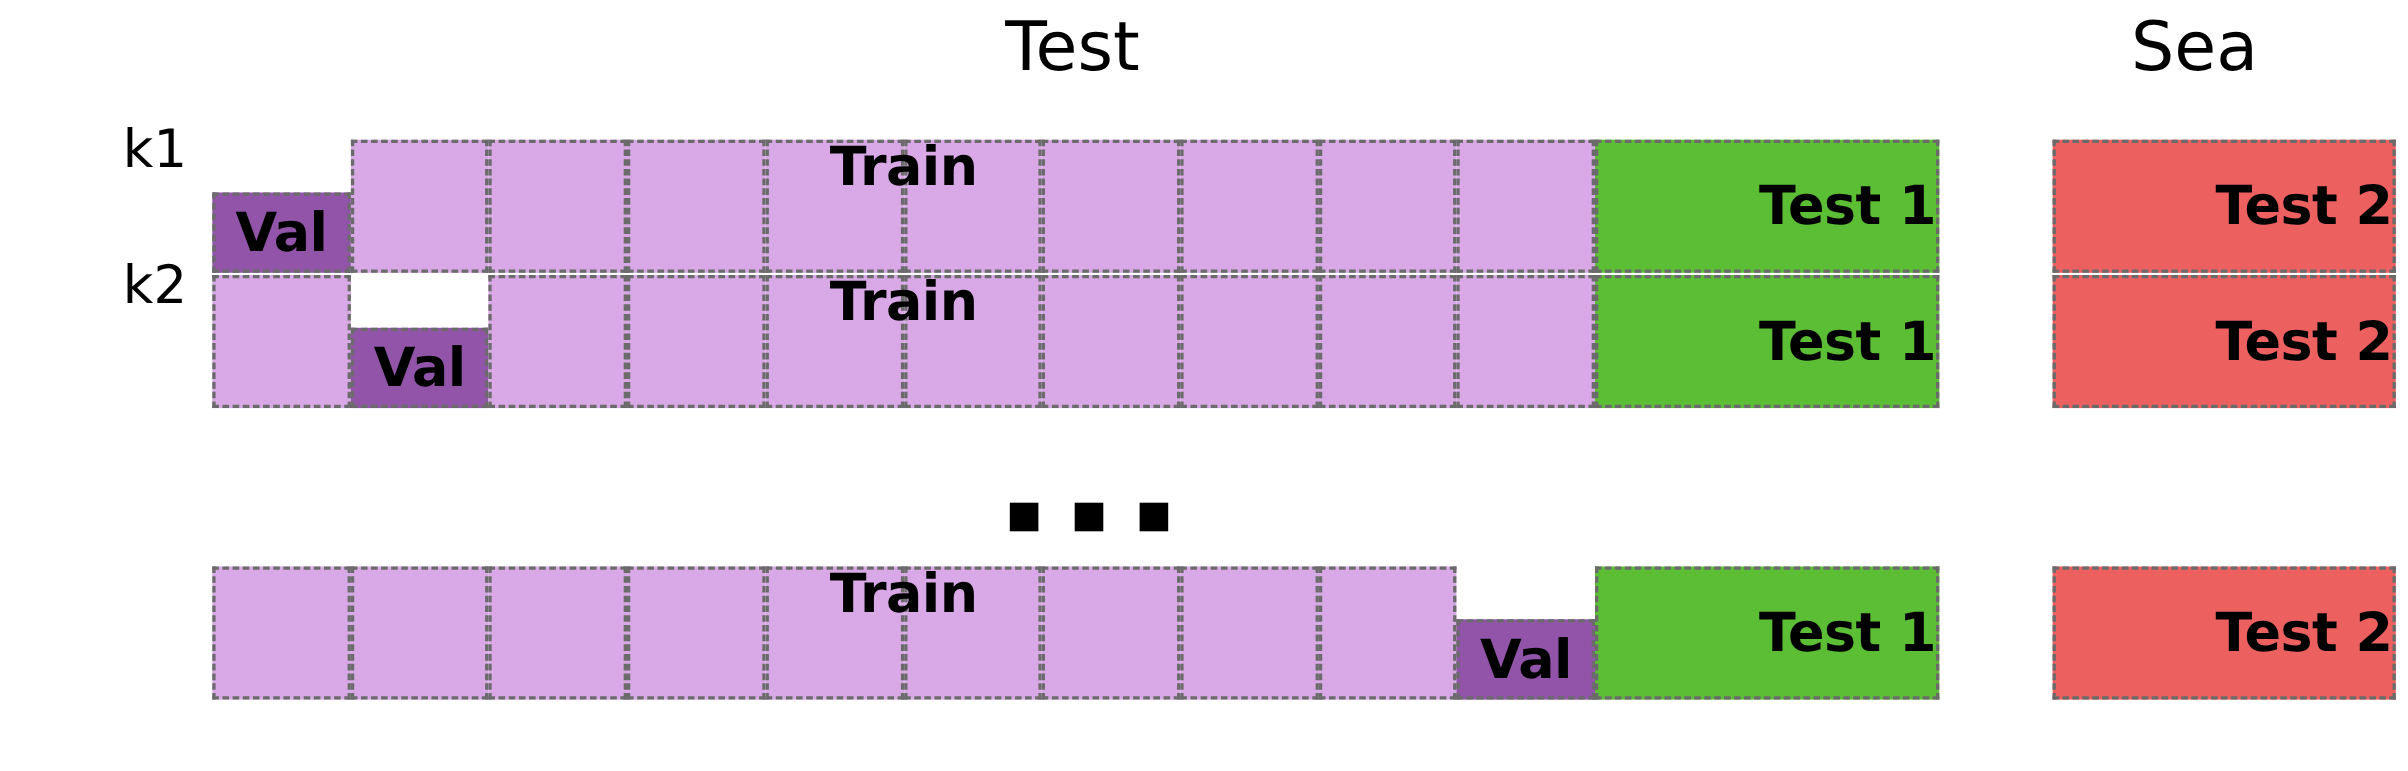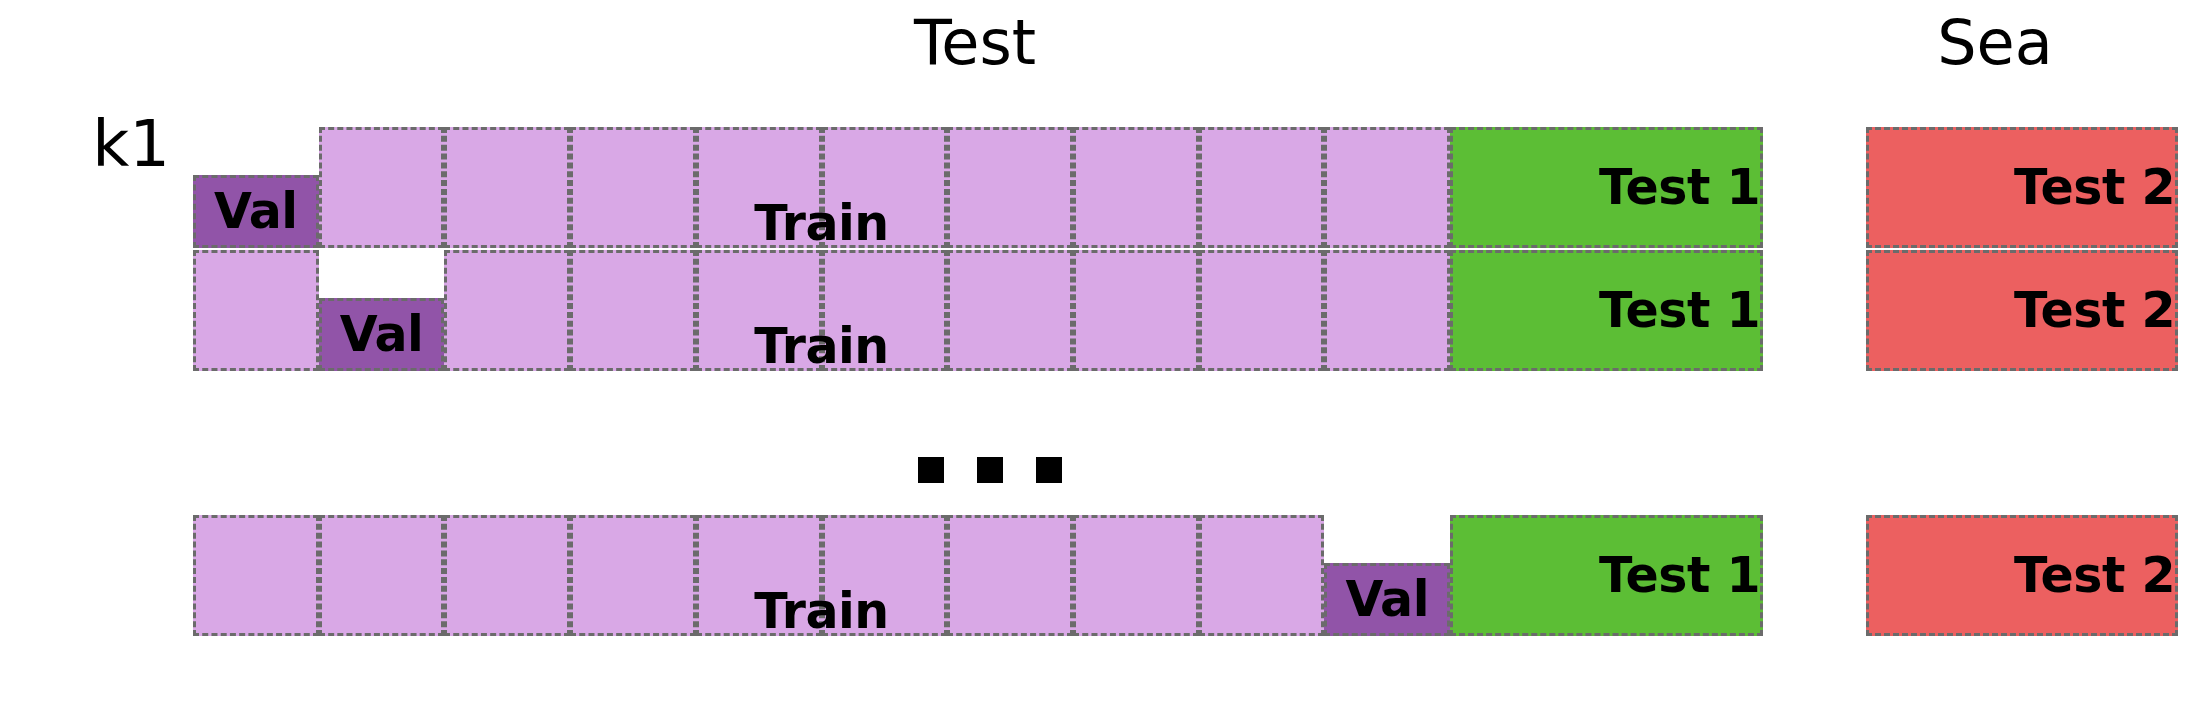--- a/index.html
+++ b/index.html
@@ -25,21 +25,21 @@
     text-align: center;
     line-height: 1;
     white-space: nowrap;
   }
   #heading-pool { left: 700px; top: 12px; width: 550px; }
   #heading-sea  { left: 1760px; top: 12px; width: 470px; }
 
   
   .row-label {
     position: absolute;
-    font-size: 64px;
+    font-size: 48px;
     font-weight: 400;
     color: #000000;
     text-align: right;
     line-height: 1;
     white-space: nowrap;
   }
 
   
   .block {
     position: absolute;
@@ -74,21 +74,21 @@
   .fold.val   { background: #9154a8; margin-top: 48px; }
 
   
   .train-caption {
     position: absolute;
     left: 0;
     right: 0;
     top: 0;
     bottom: 0;
     display: flex;
-    align-items: flex-end;
+    align-items: flex-start;
     justify-content: center;
     pointer-events: none;
   }
   .val-caption {
     position: absolute;
     left: 0; right: 0; top: 0; bottom: 0;
     display: flex;
     align-items: center;
     justify-content: center;
   }
@@ -139,20 +139,21 @@
   </div>
 
   <div class="block test1" style="left: 1450px; top: 127px; width: 313px; height: 121px; background: rgb(92, 190, 53); border-color: rgb(107, 107, 107);">
     <span class="block-label">Test 1</span>
   </div>
 
   <div class="block test2" style="left: 1840px; top: 127px; width: 312px; height: 121px; background: rgb(236, 96, 96); border-color: rgb(107, 107, 107);">
     <span class="block-label">Test 2</span>
   </div>
 
+  <div class="row-label" id="label-k2" style="left:0px; top:235px; width:170px;">k2</div>
 
   <div class="pool-strip" id="pool-row-2" style="left:193px; top:250px; width:1257px; height:121px;">
     <div class="fold train" style="background: rgb(217, 168, 230); border-color: rgb(107, 107, 107);"></div>
     <div class="fold val" style="background: rgb(145, 84, 168); border-color: rgb(107, 107, 107);">
       <span class="val-caption">
           <span class="block-label">Val</span>
         </span>
     </div>
     <div class="fold train" style="background: rgb(217, 168, 230); border-color: rgb(107, 107, 107);"></div>
     <div class="fold train" style="background: rgb(217, 168, 230); border-color: rgb(107, 107, 107);"></div>

